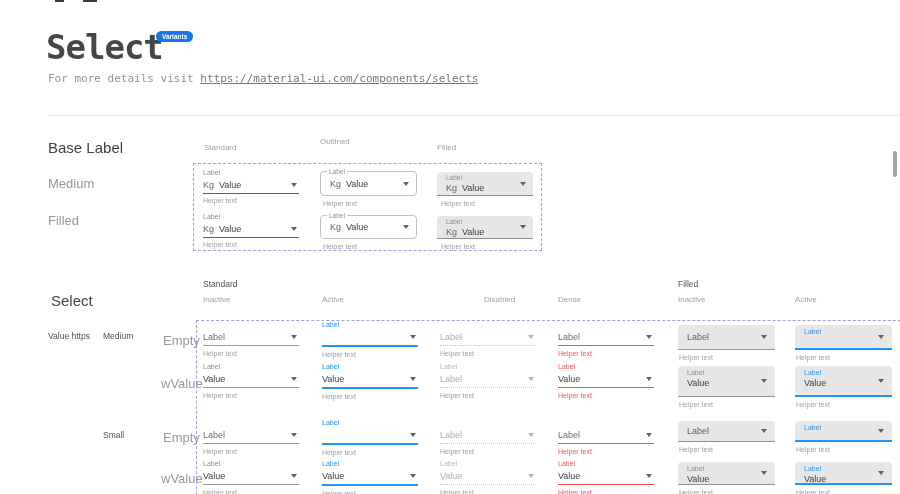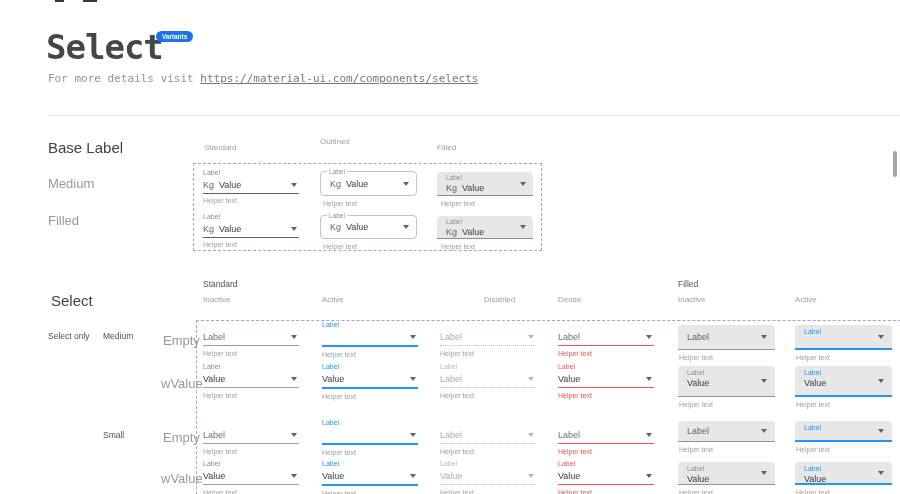--- a/index.html
+++ b/index.html
@@ -93,21 +93,21 @@
 <h1 class="abs" id="page-title">Select</h1>
 <span class="abs" id="variants-badge">Variants</span>
 <div class="abs" id="intro">
   <span>For more details visit </span><a href="#">https://material-ui.com/components/selects</a>
 </div>
 <div class="abs" id="header-rule"></div>
 <div class="abs" id="scrollbar-thumb"></div>
 
 <div class="abs section-heading" style="left:48px;top:139px">Base Label</div>
 <div class="abs section-heading" style="left:51px;top:292px">Select</div>
-<div class="abs row-label dark" style="left:48px;top:331px">Select only</div>
+<div class="abs row-label dark" style="left:48px;top:331px">Value https</div>
 
 <div class="abs dash" id="dash-base"></div>
 <div class="abs dash" id="dash-select"></div>
 
 <div class="abs col-head" style="left: 204px; top: 143px;">Standard</div>
 <div class="abs col-head" style="left: 320px; top: 137px;">Outlined</div>
 <div class="abs col-head" style="left: 437px; top: 143px;">Filled</div>
 <div class="abs row-label" style="left: 48px; top: 176px;">Medium</div>
 <div class="abs row-label" style="left: 48px; top: 213px;">Filled</div>
 <div class="cell bstd" style="left: 203px; top: 168px;">

